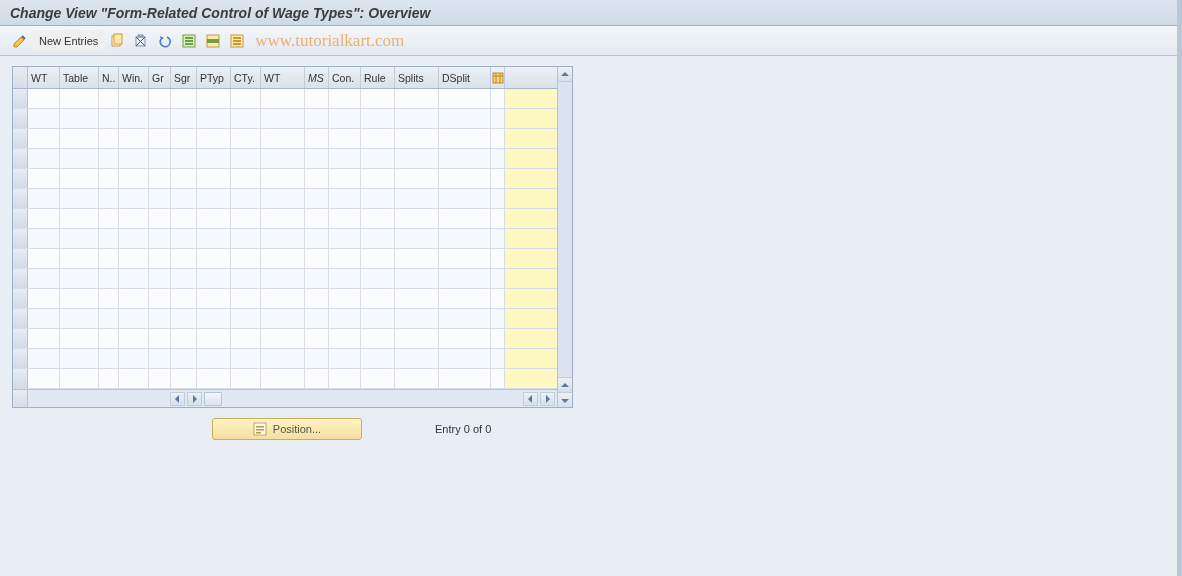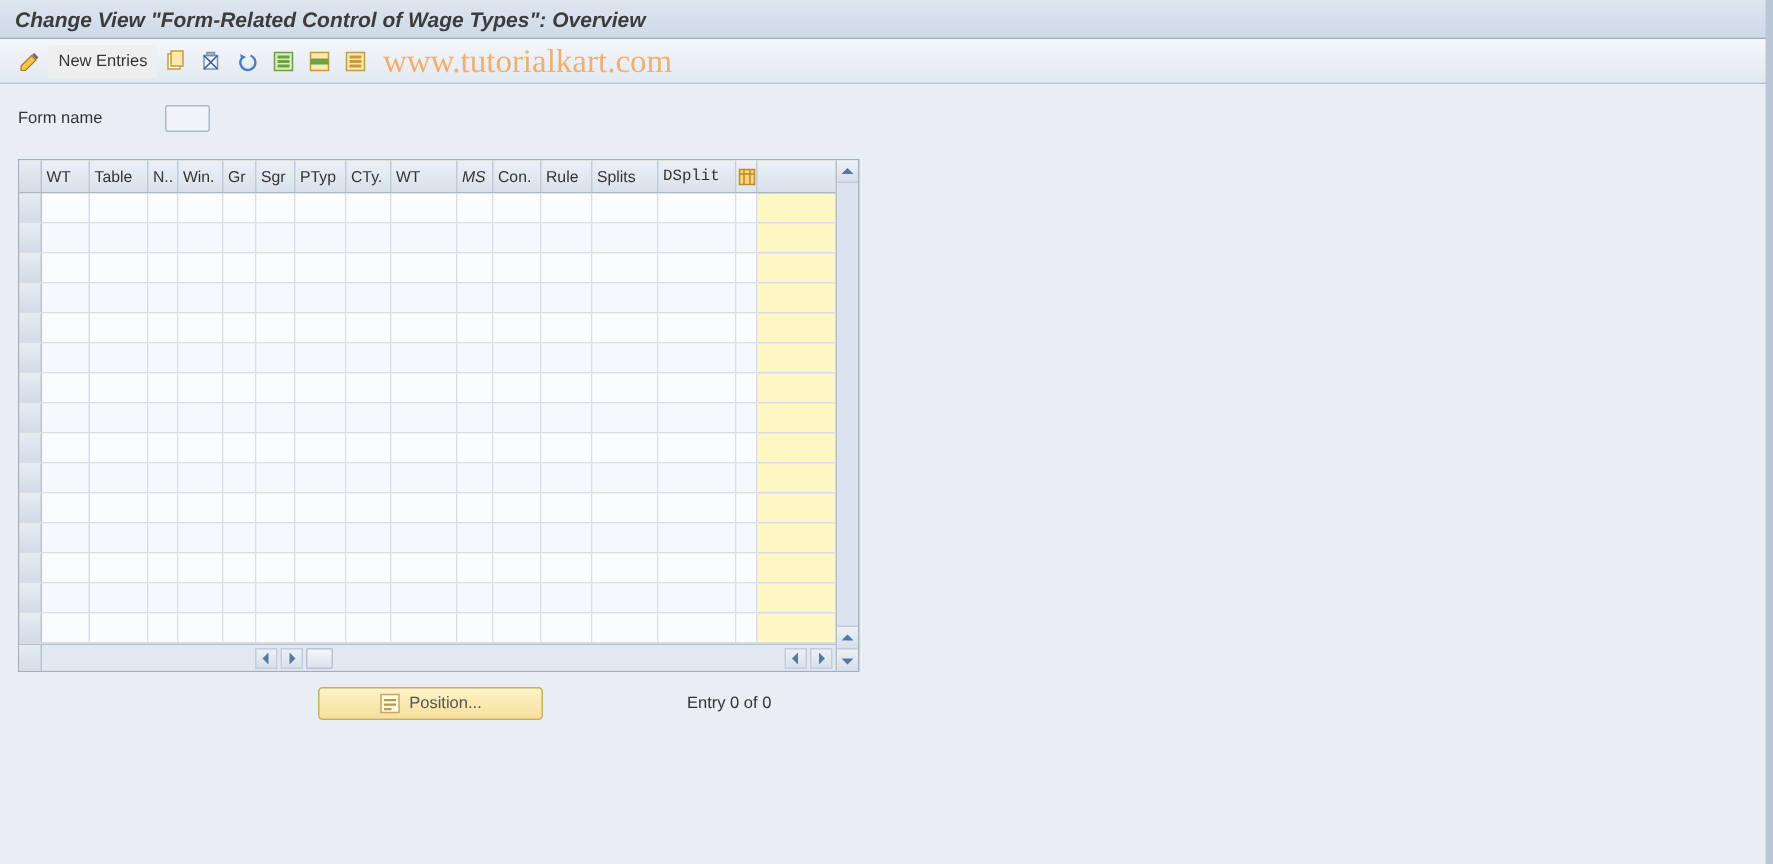--- a/index.html
+++ b/index.html
@@ -56,21 +56,21 @@
       color: #333;
       display: inline-flex;
       align-items: center;
       border: 1px solid transparent;
       border-radius: 2px;
       cursor: pointer;
     }
     .watermark {
       color: #f0a050;
       font-family: Georgia, 'Times New Roman', serif;
-      font-size: 22px;
+      font-size: 17px;
       margin-left: 6px;
       opacity: .8;
     }
     
     .content {
       padding: 10px 12px;
     }
     .form-row {
       display: flex;
       align-items: center;
@@ -120,21 +120,21 @@
     .w-win { width: 30px; }
     .w-gr { width: 22px; }
     .w-sgr { width: 26px; }
     .w-ptyp { width: 34px; }
     .w-cty { width: 30px; }
     .w-wt2 { width: 44px; }
     .w-ms { width: 24px; font-style: italic; }
     .w-con { width: 32px; }
     .w-rule { width: 34px; }
     .w-splits { width: 44px; }
-    .w-dsplit { width: 52px; font-family: Liberation Mono, monospace; }
+    .w-dsplit { width: 52px; }
     .w-config { width: 14px; padding:0; justify-content:center;
       background: linear-gradient(#eef2f7,#dee6ef);
     }
     .vscroll {
       width: 15px;
       background: #dbe3ee;
       border-left: 1px solid #b6c1d1;
       flex: none;
       position: relative;
     }
@@ -206,21 +206,21 @@
       background: linear-gradient(#fff3c6,#f5df9d);
       border: 1px solid #c9ae5d;
       border-radius: 3px;
       margin-left: 200px;
       cursor: pointer;
       color: #555;
       font-size: 11px;
     }
     .position-btn svg { flex:none; }
     .entry-text {
-      margin-left: 96px;
+      margin-left: 73px;
       font-size: 11px;
       color: #333;
     }
     .frame-right {
       position:absolute; right:0; top:0; bottom:0; width:5px;
       background:#b9c7d8;
     }
   </style>
 </head>
 <body>
@@ -278,24 +278,20 @@
         <rect x="4" y="4" width="8" height="2" fill="#c79a3a"></rect>
         <rect x="4" y="7" width="8" height="2" fill="#c79a3a"></rect>
         <rect x="4" y="10" width="8" height="2" fill="#c79a3a"></rect>
       </svg>
   </button>
   <span class="watermark">www.tutorialkart.com</span>
 </div>
 
 <div class="content">
 
-  <div class="form-row">
-    <label>Form name</label>
-    <div class="ro-input"></div>
-  </div>
 
   <div class="grid-wrap">
     <div style="display:flex;">
       <div style="flex:1;">
         <div class="grid-head">
           <div class="row-selector"></div>
           <div class="col w-wt">WT</div>
           <div class="col w-table">Table</div>
           <div class="col w-n">N..</div>
           <div class="col w-win">Win.</div>

